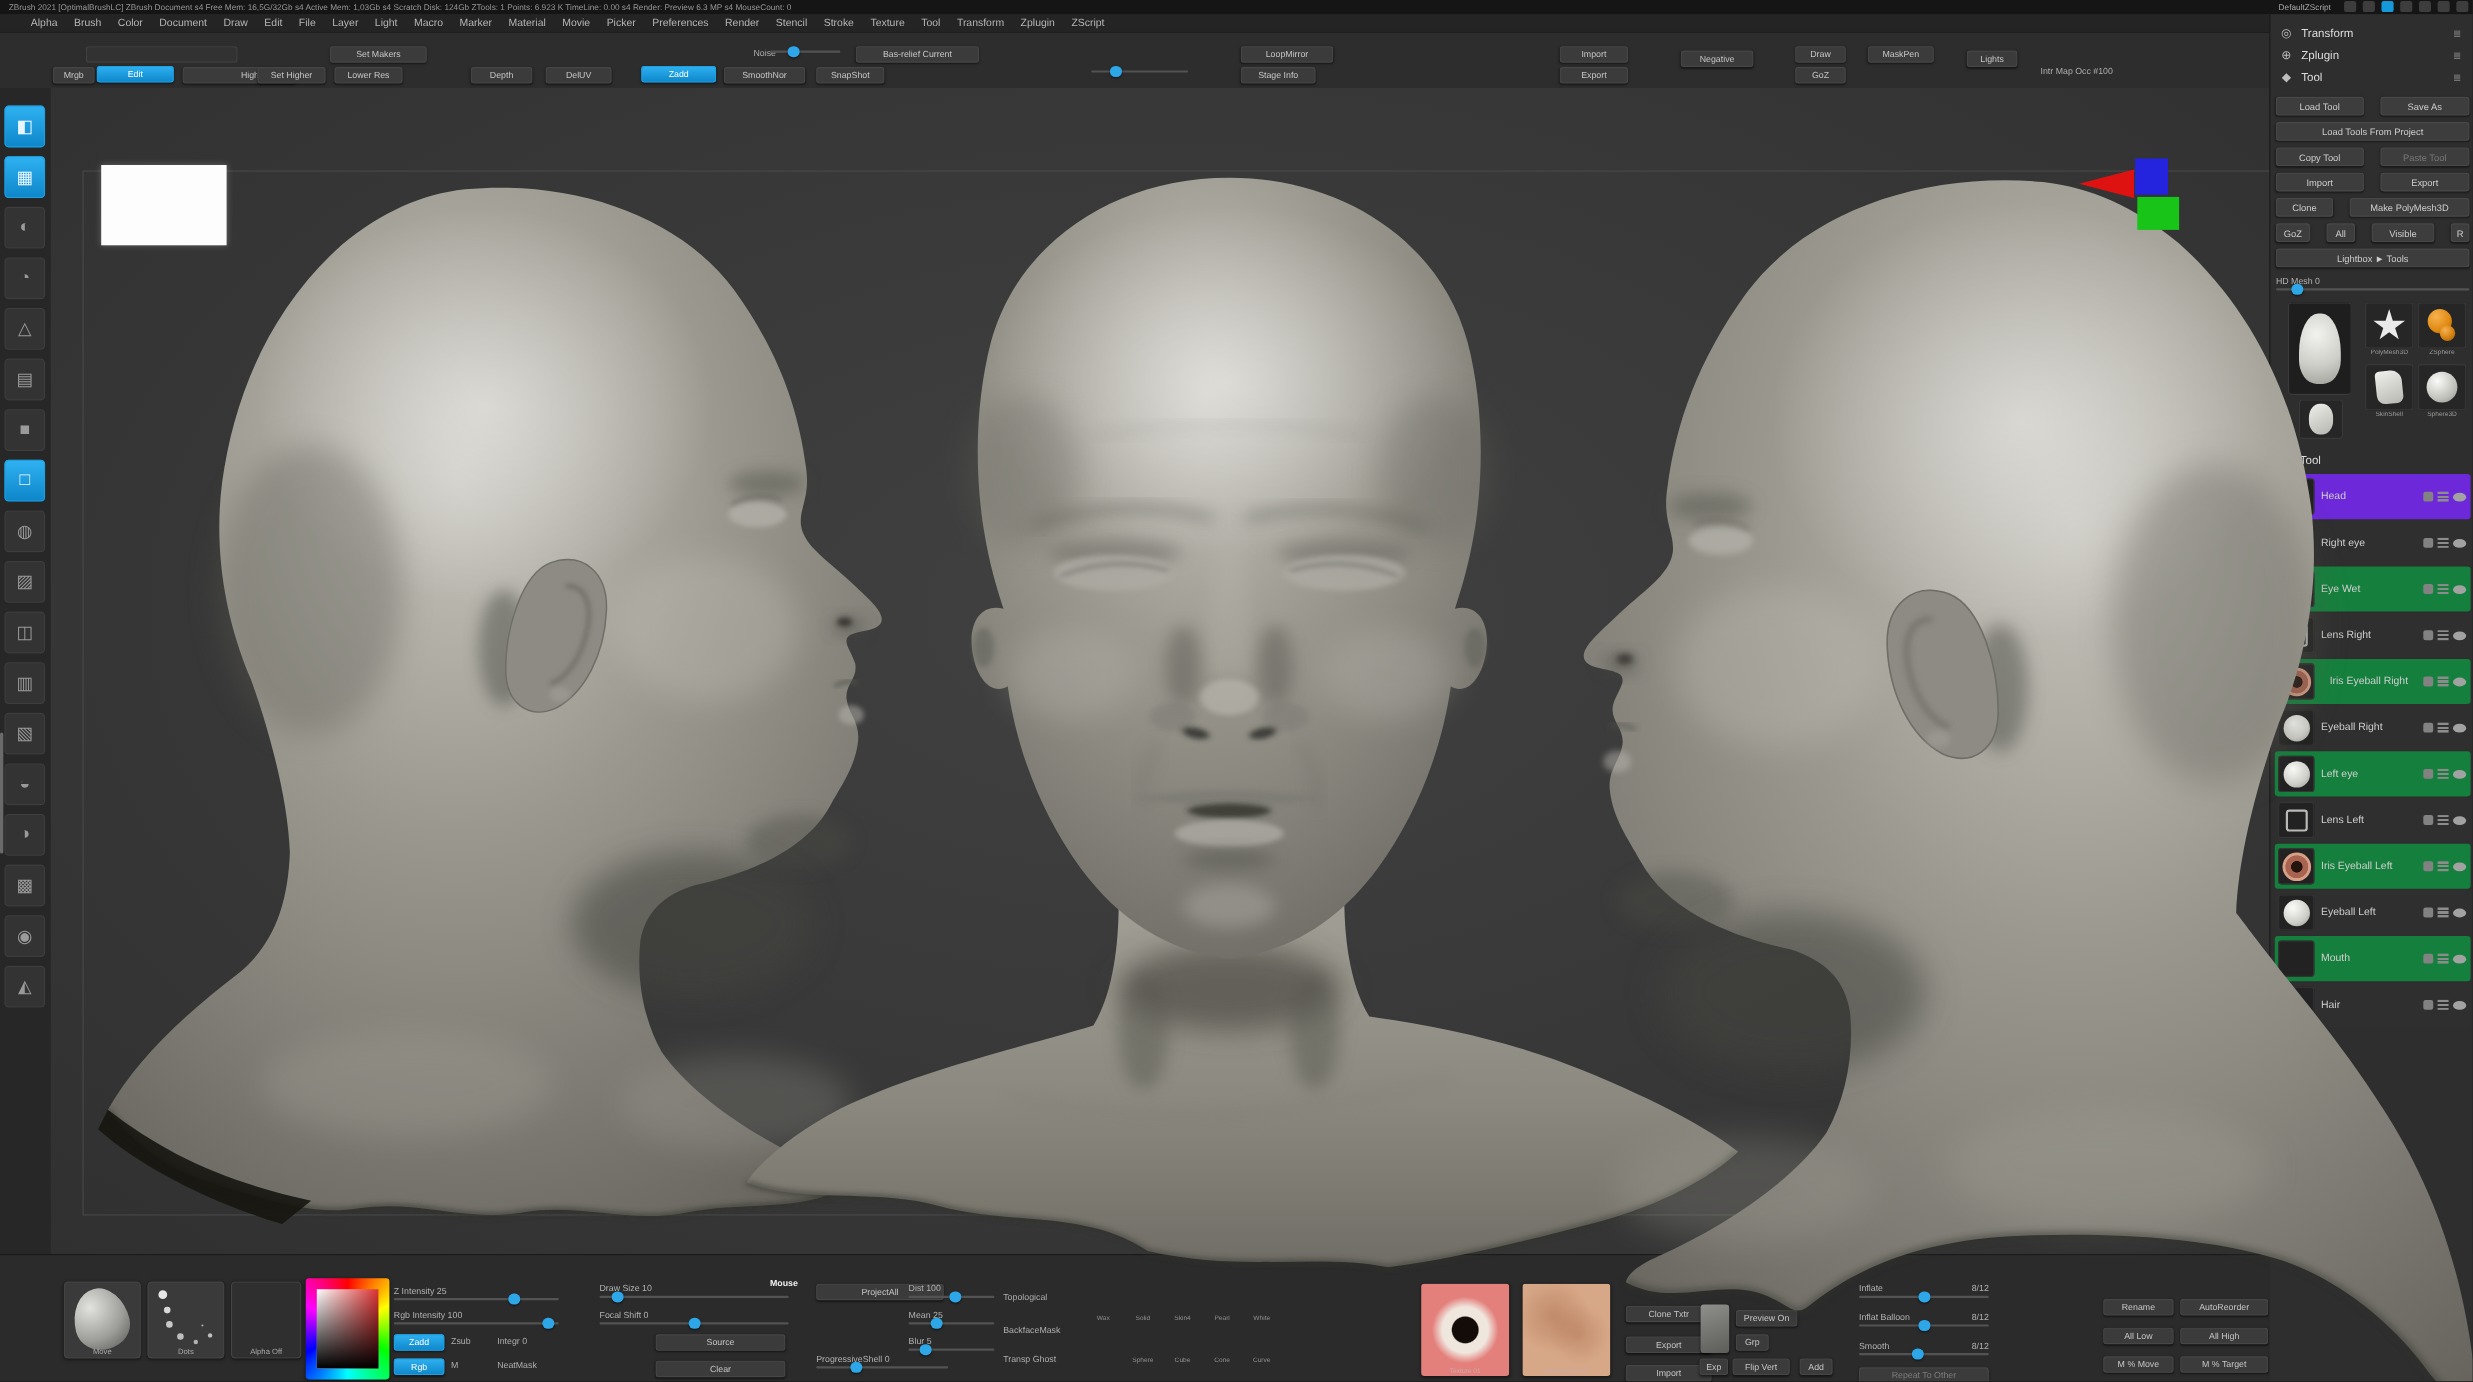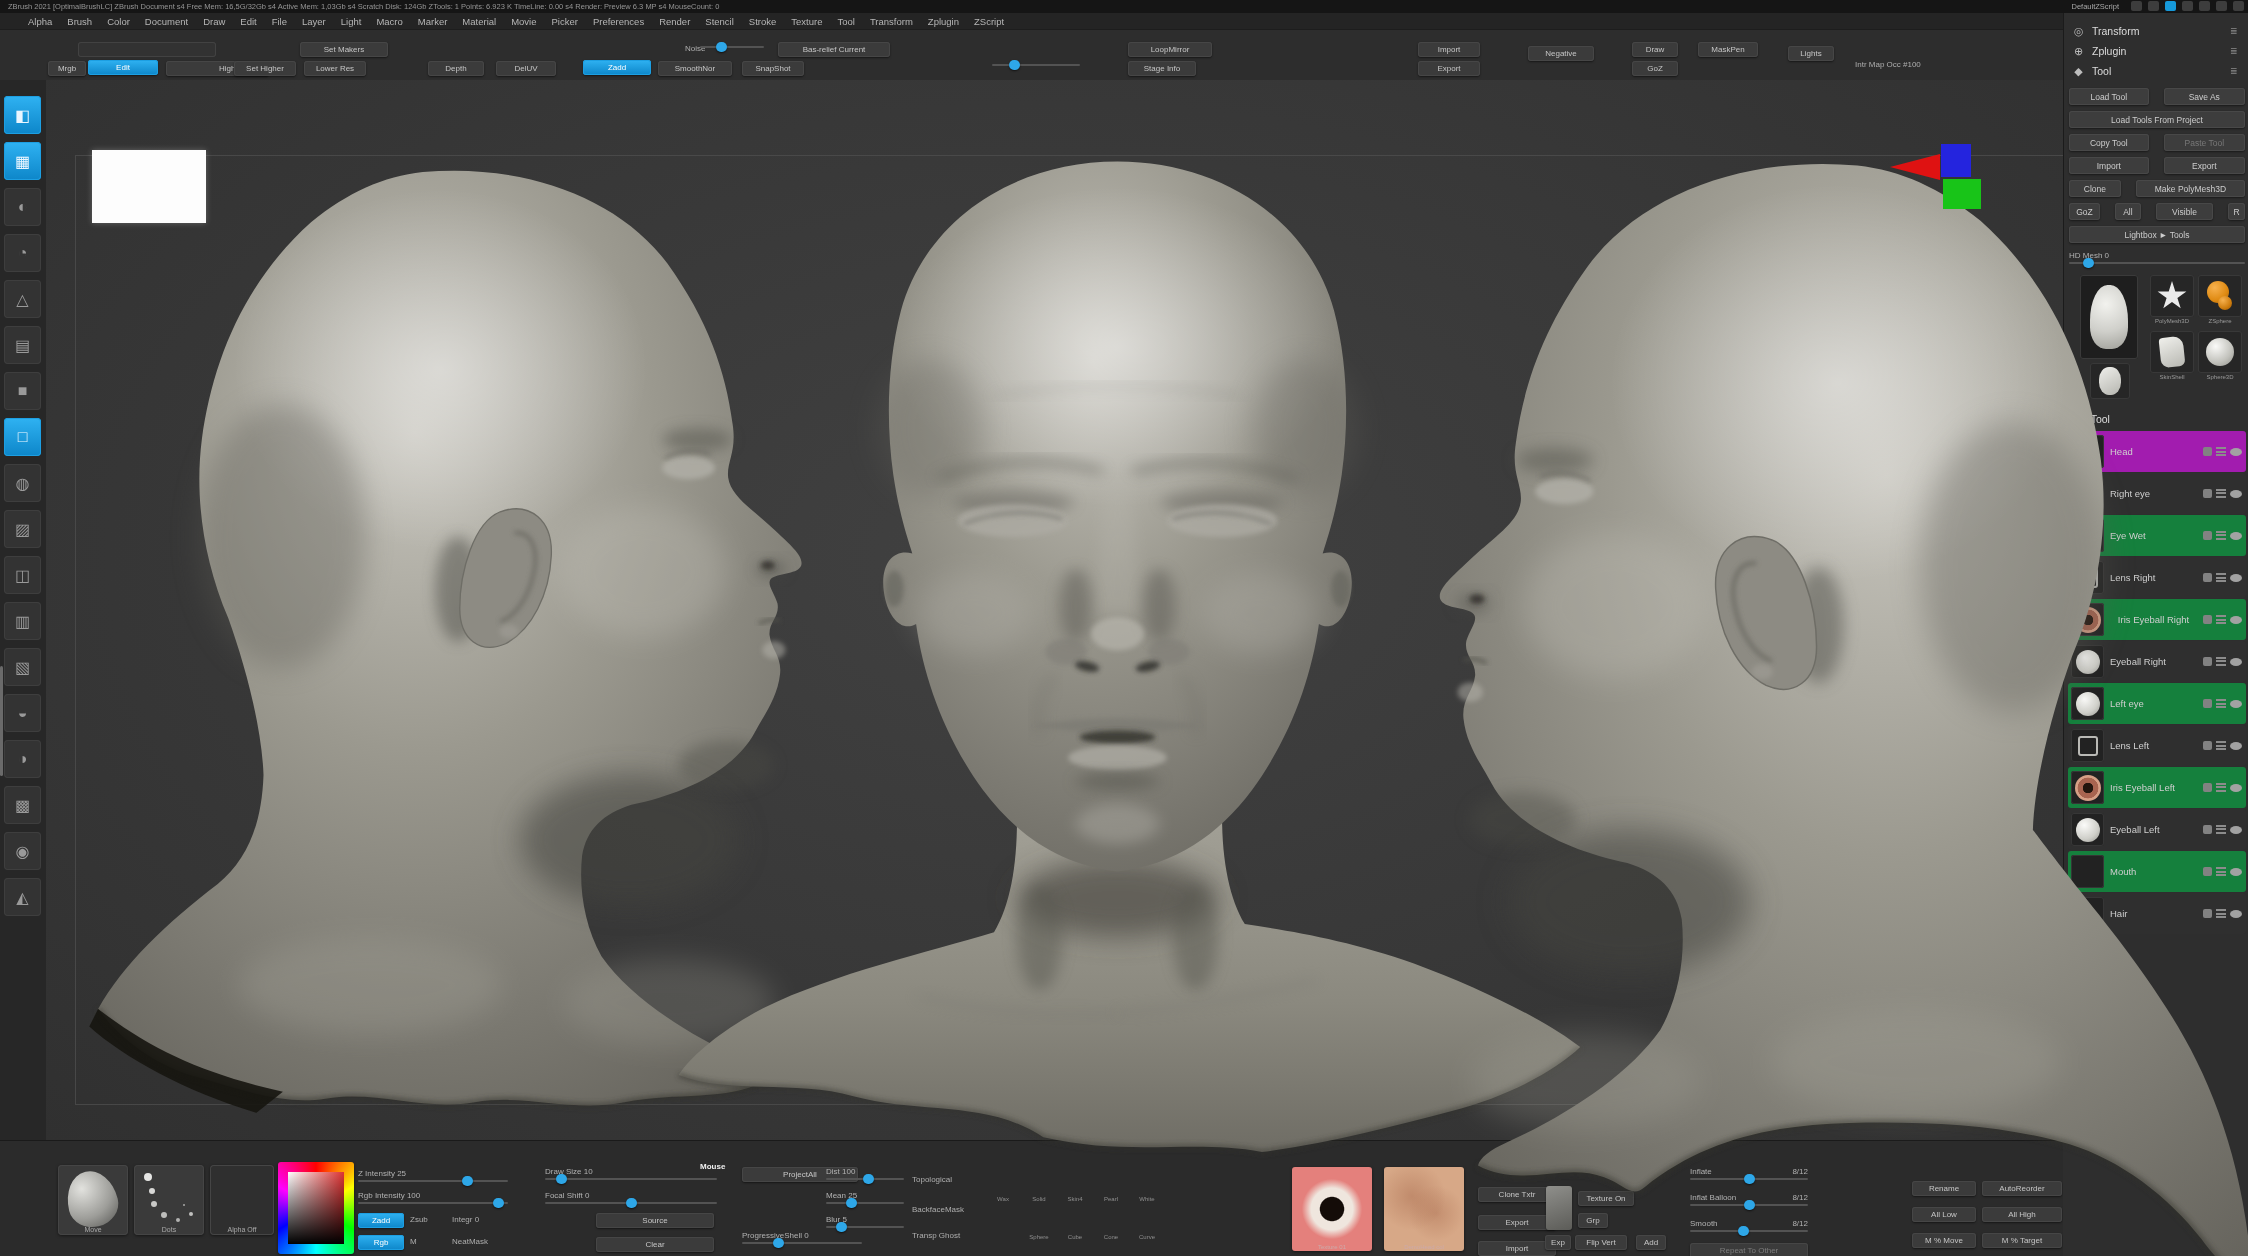--- a/index.html
+++ b/index.html
@@ -70,21 +70,21 @@
   .qp-zs .b1{position:absolute;left:2px;top:0;width:22px;height:22px;border-radius:50%;background:radial-gradient(circle at 35% 30%,#f7b14e,#df8a12 60%,#a35f08)}
   .qp-zs .b2{position:absolute;left:13px;top:15px;width:14px;height:14px;border-radius:50%;background:radial-gradient(circle at 35% 30%,#f7b14e,#cf7d0e 60%,#8f5306)}
   .qp-shell{width:24px;height:30px;background:linear-gradient(160deg,#f0f0ec,#b8b8b2);border-radius:4px 10px 6px 8px;transform:rotate(-6deg)}
   .qp-sphere{width:28px;height:28px;border-radius:50%;background:radial-gradient(circle at 35% 30%,#fafaf8,#c2c2bc 60%,#8e8e88)}
   #smallthumb{position:absolute;width:40px;height:36px;background:#262626;border-radius:3px;box-shadow:inset 0 0 0 1px #383838;display:flex;align-items:center;justify-content:center}
   #smallthumb .blob{width:22px;height:28px;border-radius:45%;background:linear-gradient(150deg,#efefeb,#b5b5af)}
   #subtool-head{position:absolute;left:8px;font-size:10.5px;color:#dedede}
   .st-row{position:absolute;left:4px;width:178px;height:41px;border-radius:3px;display:flex;align-items:center;gap:6px;padding-left:3px;box-sizing:border-box}
   .st-row.odd{background:#15803d}
   .st-row.even{background:#2f2f2f}
-  .st-row.active{background:#a21caf;box-shadow:inset 2px 0 0 #1f9fe0}
+  .st-row.active{background:#6d28d9;box-shadow:inset 2px 0 0 #1f9fe0}
   .st-thumb{width:33px;height:33px;background:#222;border-radius:3px;flex:none;display:flex;align-items:center;justify-content:center;box-shadow:inset 0 0 0 1px #363636}
   .st-name{font-size:9.5px;color:#cfcfcf;flex:1;white-space:nowrap;overflow:hidden}
   .st-icons{display:flex;gap:4px;padding-right:4px;align-items:center}
   .i-eye{width:12px;height:8px;border-radius:50%;background:#a2a2a2}
   .i-pen{width:9px;height:9px;border-radius:2px;background:#828282}
   .i-layers{width:10px;height:9px;background:linear-gradient(#8c8c8c 0 2px,transparent 2px 3.5px,#8c8c8c 3.5px 5.5px,transparent 5.5px 7px,#8c8c8c 7px 9px)}
   .th-ball{width:24px;height:24px;border-radius:50%;background:radial-gradient(circle at 35% 30%,#fbfbf9,#cfcfc9 60%,#93938d)}
   .th-ring{width:22px;height:22px;border-radius:50%;border:4px solid #d6d6d2;box-sizing:border-box}
   .th-square{width:20px;height:20px;border:2px solid #b9b9b5;border-radius:3px;box-sizing:border-box}
   .th-iris{width:26px;height:26px;border-radius:50%;background:radial-gradient(circle,#23150e 0 27%,#a86450 30% 55%,#d69f86 58% 74%,#403f3d 78%)}
@@ -533,21 +533,21 @@
         <div class="bs-track">
           <div class="bs-dot" style="left: 10px;"></div>
         </div>
       </div>
       <div class="sh-lbl" style="position: absolute; left: 912px; top: 34px; width: 66px;">Topological</div>
       <div class="sh-lbl" style="position: absolute; left: 912px; top: 64px; width: 74px;">BackfaceMask</div>
       <div class="sh-lbl" style="position: absolute; left: 912px; top: 90px; width: 66px;">Transp Ghost</div>
       <div class="btn" style="position: absolute; left: 1478px; top: 46px; width: 78px; height: 15px;">Clone Txtr</div>
       <div class="btn" style="position: absolute; left: 1478px; top: 74px; width: 78px; height: 15px;">Export</div>
       <div class="btn" style="position: absolute; left: 1478px; top: 100px; width: 78px; height: 15px;">Import</div>
-      <div class="btn" style="position: absolute; left: 1578px; top: 50px; width: 56px; height: 15px;">Texture On</div>
+      <div class="btn" style="position: absolute; left: 1578px; top: 50px; width: 56px; height: 15px;">Preview On</div>
       <div class="btn" style="position: absolute; left: 1578px; top: 72px; width: 30px; height: 15px;">Grp</div>
       <div class="btn" style="position: absolute; left: 1545px; top: 94px; width: 26px; height: 15px;">Exp</div>
       <div class="btn" style="position: absolute; left: 1575px; top: 94px; width: 52px; height: 15px;">Flip Vert</div>
       <div class="btn" style="position: absolute; left: 1636px; top: 94px; width: 30px; height: 15px;">Add</div>
       <div class="bslider" style="position: absolute; left: 1690px; top: 26px; width: 118px; height: 14px;">
         <div class="bs-row">
           <span>Inflate</span>
           <span>8/12</span>
         </div>
         <div class="bs-track">

